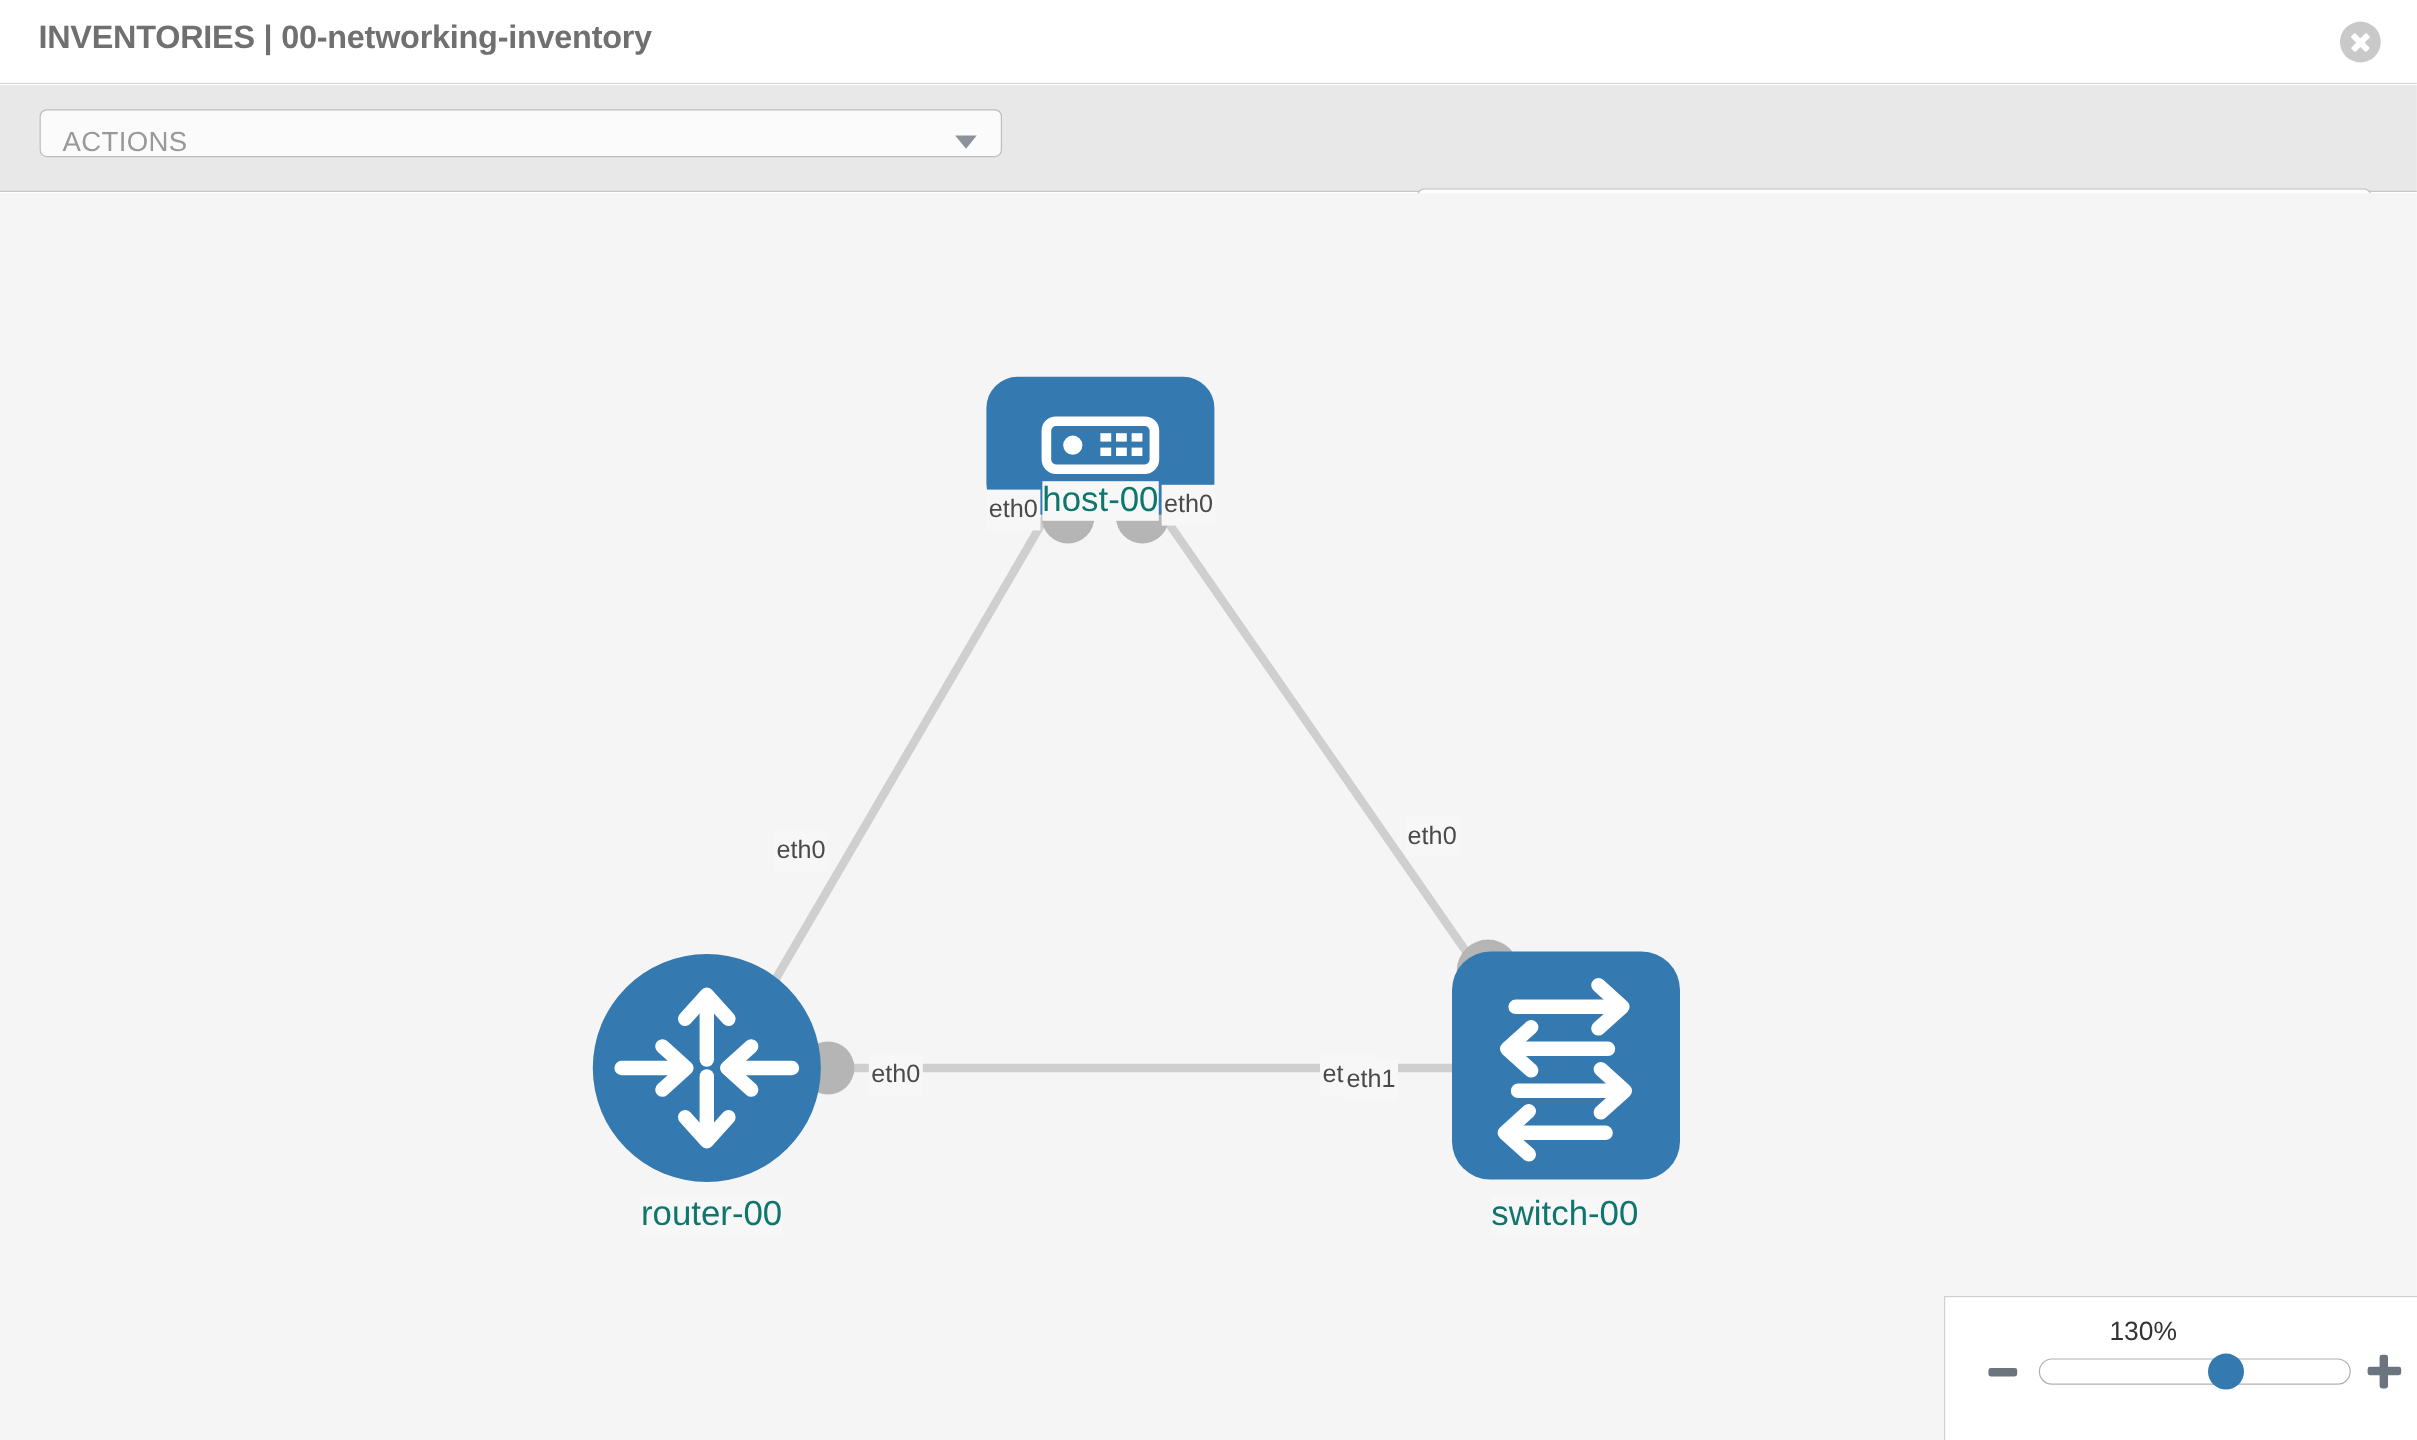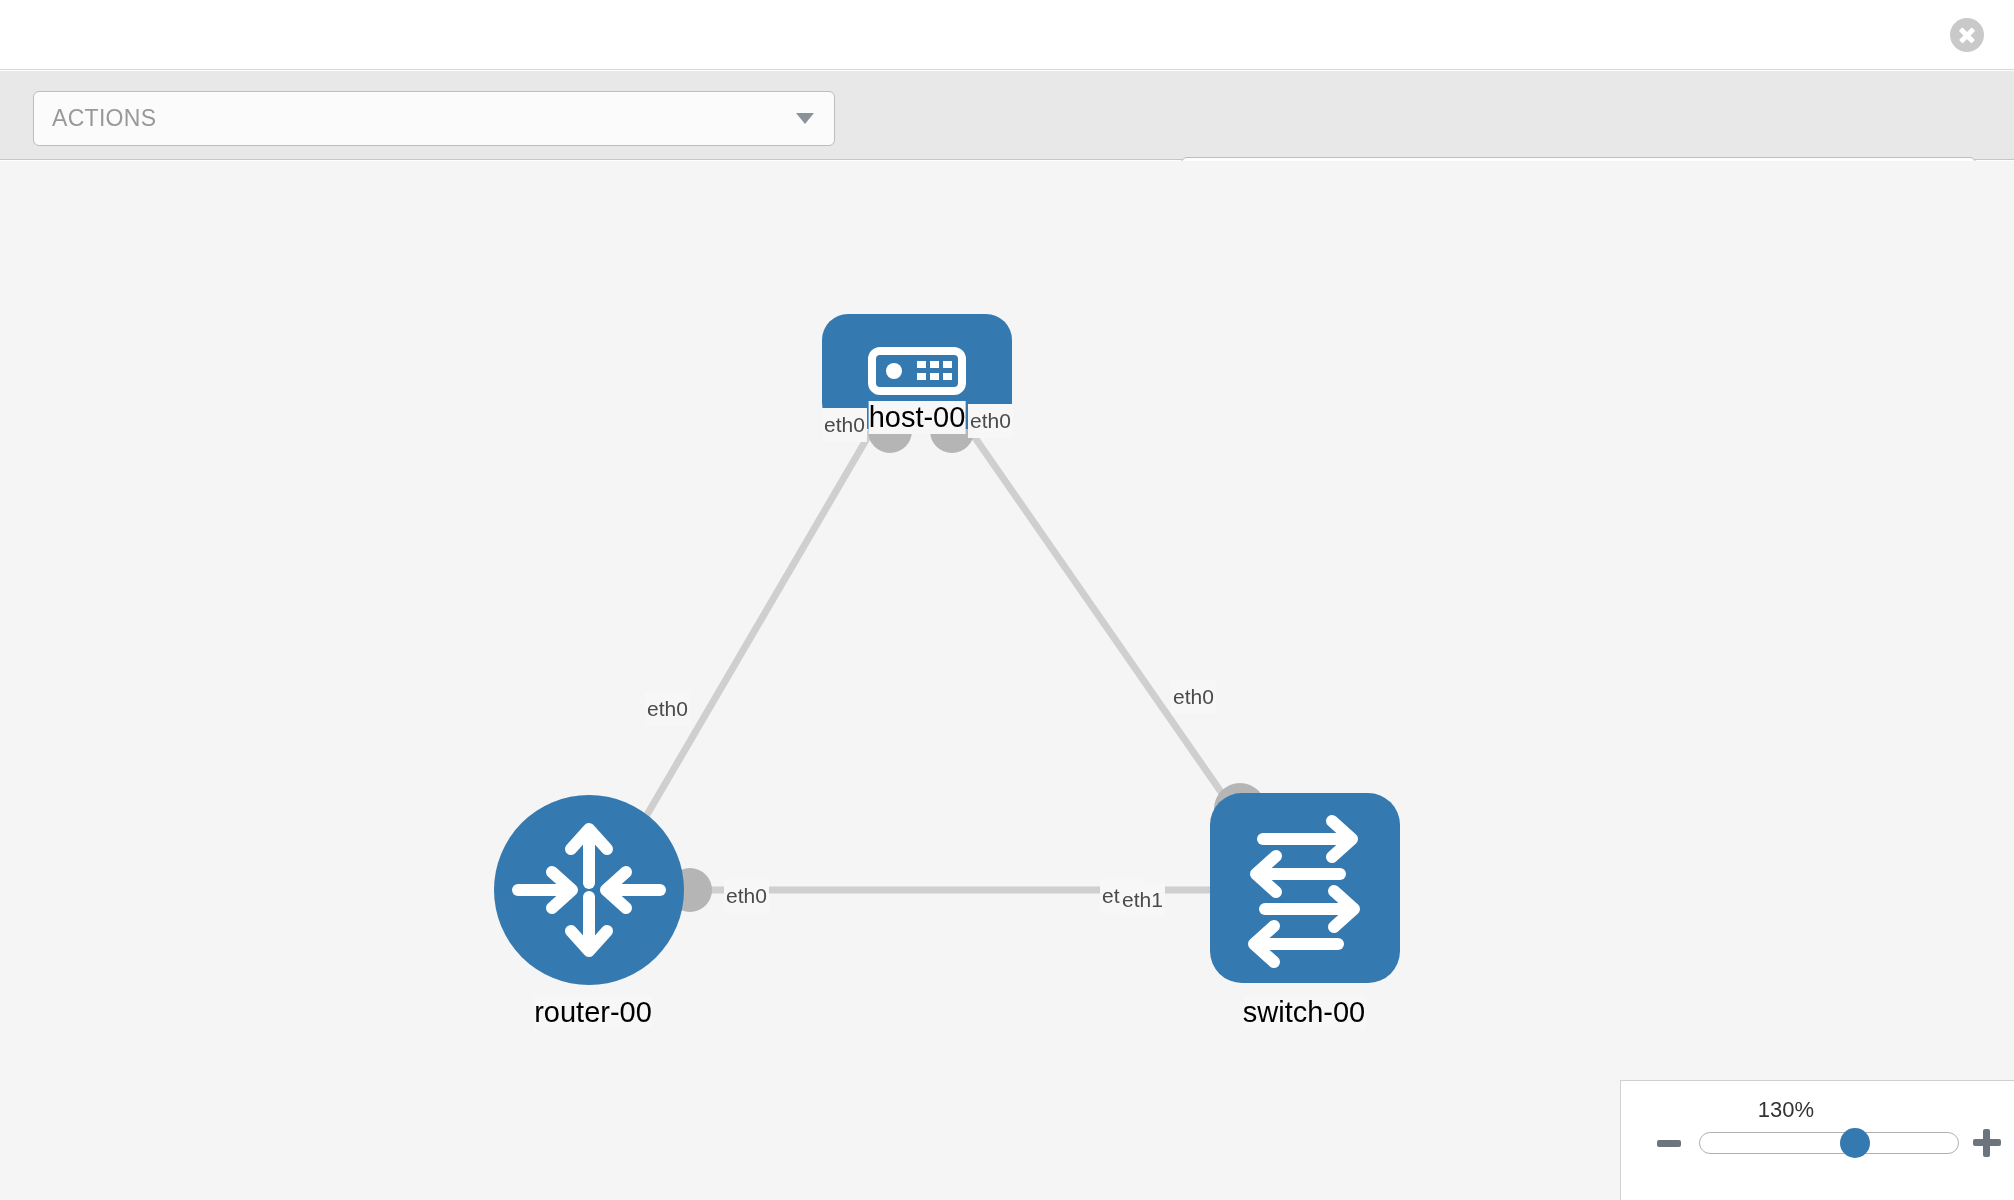--- a/index.html
+++ b/index.html
@@ -59,21 +59,21 @@
     width: 2014px;
     height: 89px;
     background: #e8e8e8;
     border-bottom: 1px solid #c6c6c6;
   }
   .actions-select {
     position: absolute;
     left: 33px;
     top: 20px;
     width: 802px;
-    height: 55px;
+    height: 40px;
     background: #fbfbfb;
     border: 1px solid #bdbdbd;
     border-radius: 6px;
     cursor: pointer;
   }
   .actions-label {
     position: absolute;
     left: 18px;
     top: 13px;
     font-size: 23px;
@@ -133,21 +133,21 @@
     position: absolute;
     top: 0; left: 0;
     width: 2014px;
     height: 1039px;
   }
 
   
   .node-label {
     position: absolute;
     font-size: 29px;
-    color: #000000;
+    color: #0f766e;
     background: #f7f7f7;
     white-space: nowrap;
     transform: translateX(-50%);
   }
   .edge-label {
     position: absolute;
     font-size: 21px;
     color: #4a4a4a;
     background: #f7f7f7;
     white-space: nowrap;
@@ -219,20 +219,21 @@
     height: 30px;
     background: #3479b0;
     border-radius: 50%;
     cursor: grab;
   }
 </style>
 </head>
 <body>
 
 <div class="header">
+  <div class="page-title">INVENTORIES | 00-networking-inventory</div>
   <div class="close-btn">
     <div class="x1"></div>
     <div class="x2"></div>
   </div>
 </div>
 
 <div class="toolbar">
 
   <div class="actions-select">
     <span class="actions-label">ACTIONS</span>

